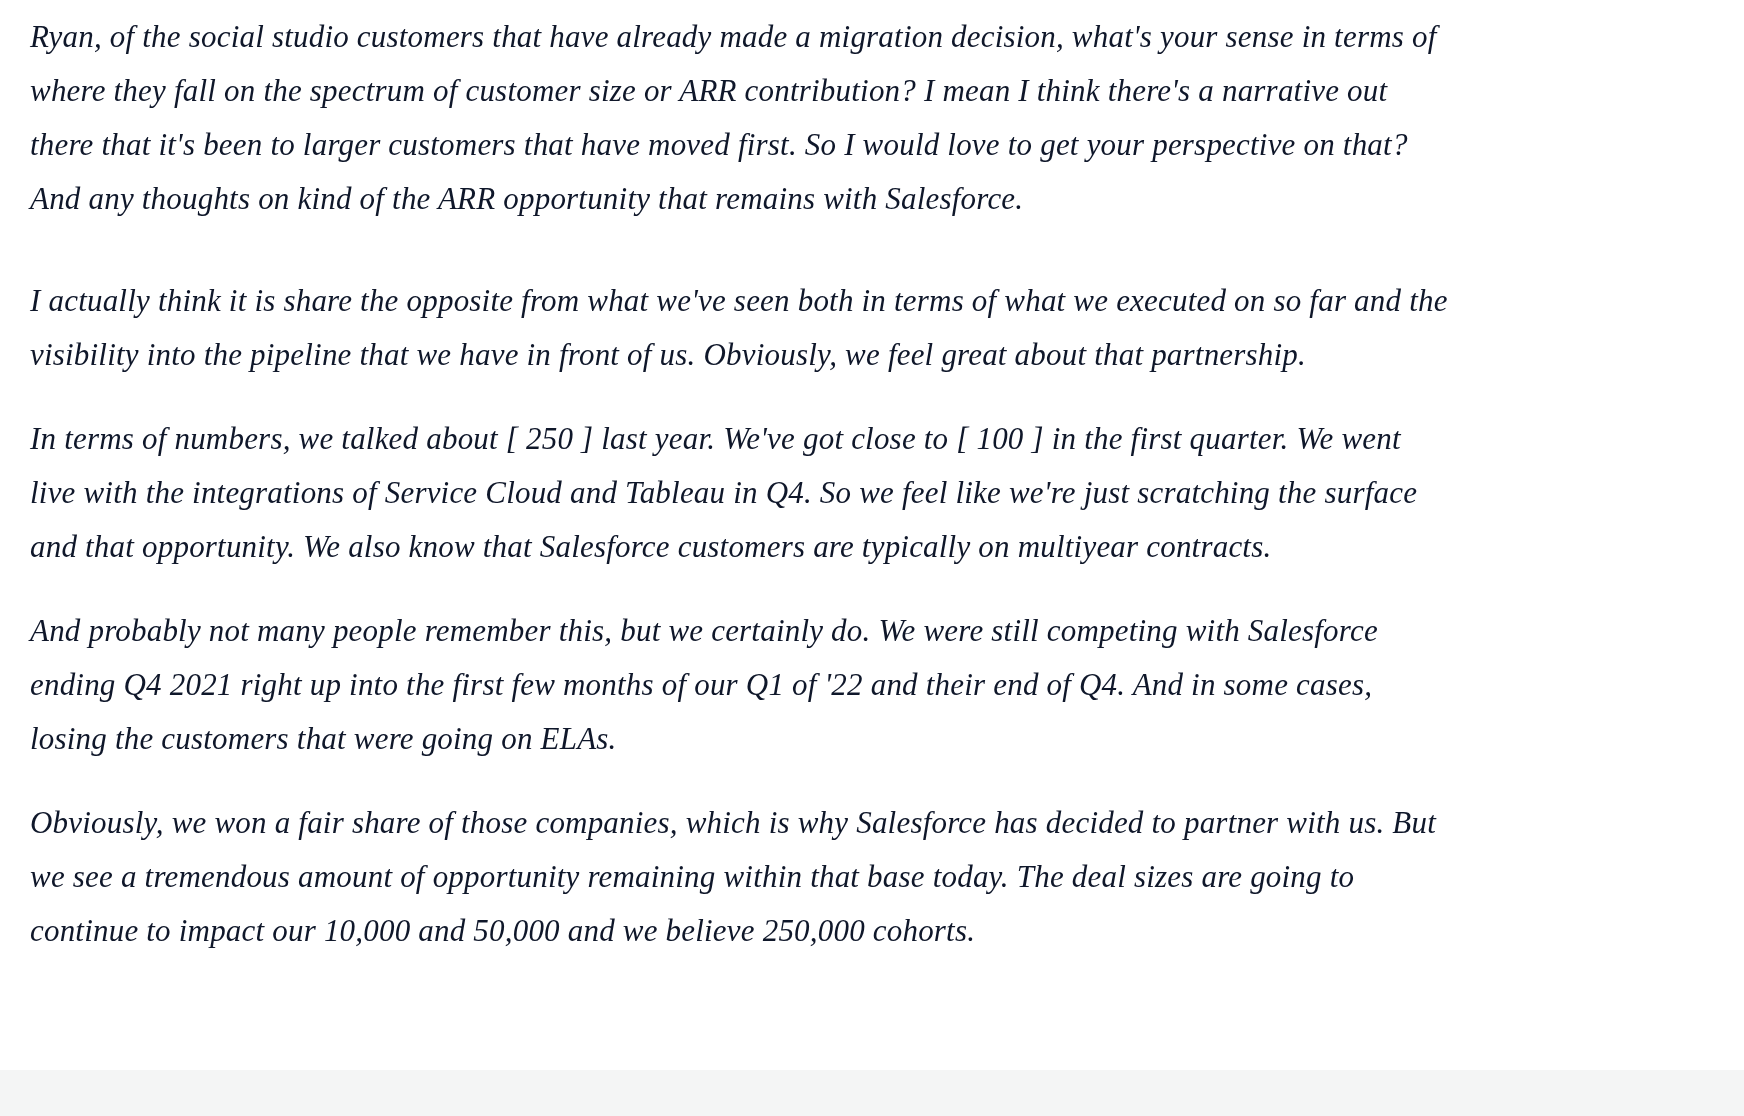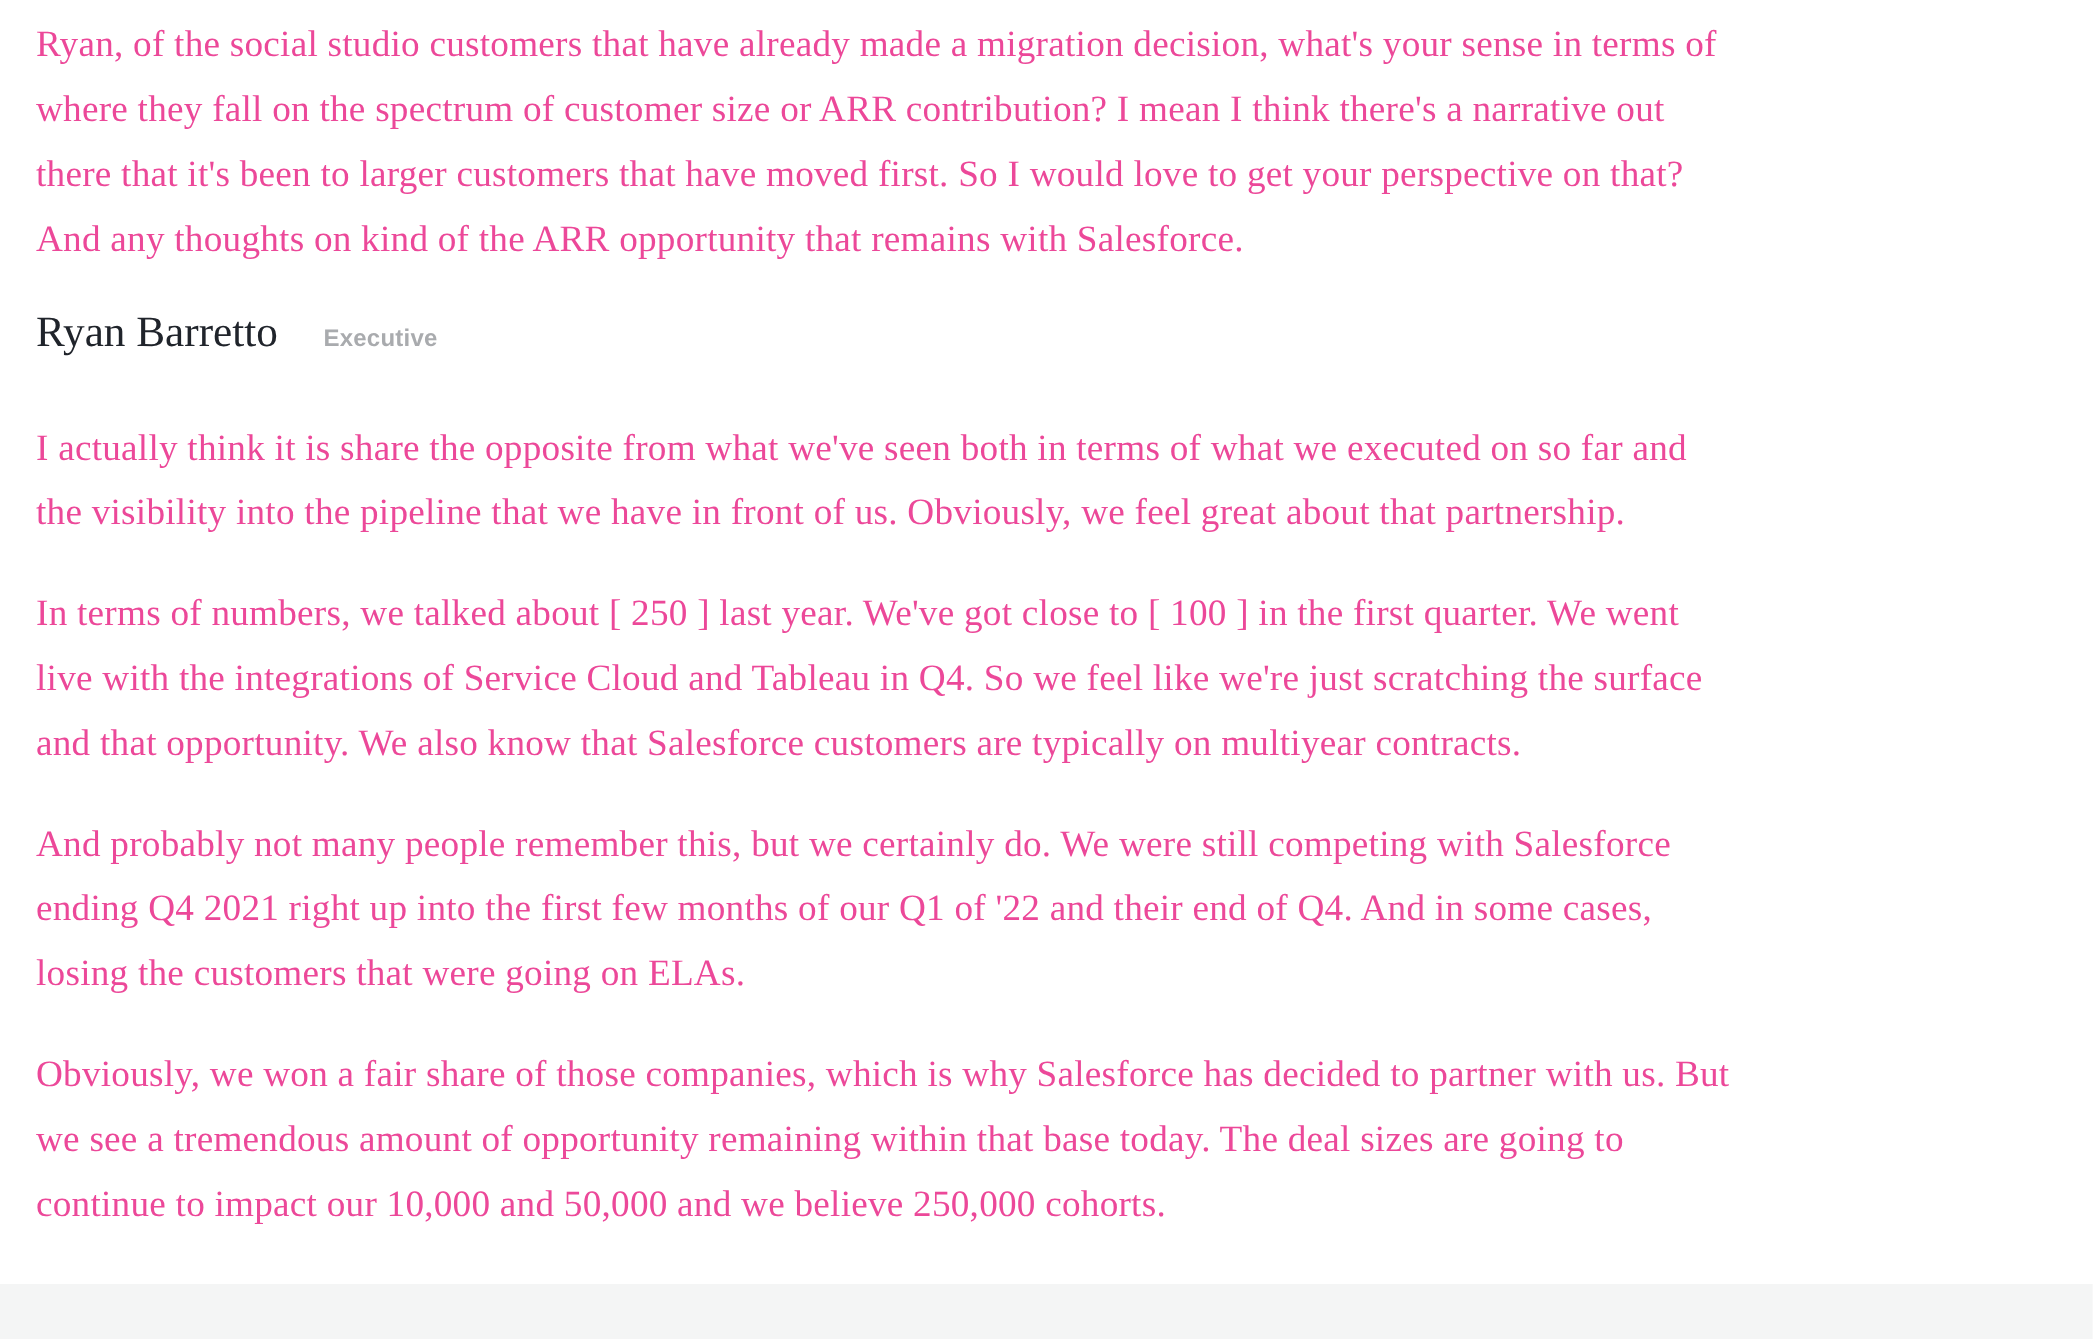--- a/index.html
+++ b/index.html
@@ -31,22 +31,23 @@
     z-index: 1;
     box-sizing: border-box;
     padding: 10px 0 0 30px;
     width: 1744px;
   }
   .para {
     width: 1420px;
     margin: 0 0 30px 0;
     font-size: 31px;
     line-height: 54px;
-    color: #ec4899;
+    color: #0f172a;
     letter-spacing: 0.2px;
+    font-style: italic;
   }
   .para.question {
     margin-bottom: 0;
   }
   .speaker-row {
     display: flex;
     align-items: baseline;
     margin-top: 28px;
     height: 44px;
     line-height: 44px;
@@ -74,24 +75,20 @@
 </head>
 <body>
 
 <div class="page">
   <div class="bottom-band"></div>
 
   <div class="content">
 
     <p class="para question">Ryan, of the social studio customers that have already made a migration decision, what's your sense in terms of where they fall on the spectrum of customer size or ARR contribution? I mean I think there's a narrative out there that it's been to larger customers that have moved first. So I would love to get your perspective on that? And any thoughts on kind of the ARR opportunity that remains with Salesforce.</p>
 
-    <div class="speaker-row">
-      <span class="speaker-name">Ryan Barretto</span>
-      <span class="speaker-role">Executive</span>
-    </div>
 
     <div class="answer">
       <p class="para">I actually think it is share the opposite from what we've seen both in terms of what we executed on so far and the visibility into the pipeline that we have in front of us. Obviously, we feel great about that partnership.</p>
       <p class="para">In terms of numbers, we talked about [ 250 ] last year. We've got close to [ 100 ] in the first quarter. We went live with the integrations of Service Cloud and Tableau in Q4. So we feel like we're just scratching the surface and that opportunity. We also know that Salesforce customers are typically on multiyear contracts.</p>
       <p class="para">And probably not many people remember this, but we certainly do. We were still competing with Salesforce ending Q4 2021 right up into the first few months of our Q1 of '22 and their end of Q4. And in some cases, losing the customers that were going on ELAs.</p>
       <p class="para">Obviously, we won a fair share of those companies, which is why Salesforce has decided to partner with us. But we see a tremendous amount of opportunity remaining within that base today. The deal sizes are going to continue to impact our 10,000 and 50,000 and we believe 250,000 cohorts.</p>
     </div>
 
   </div>
 </div>

